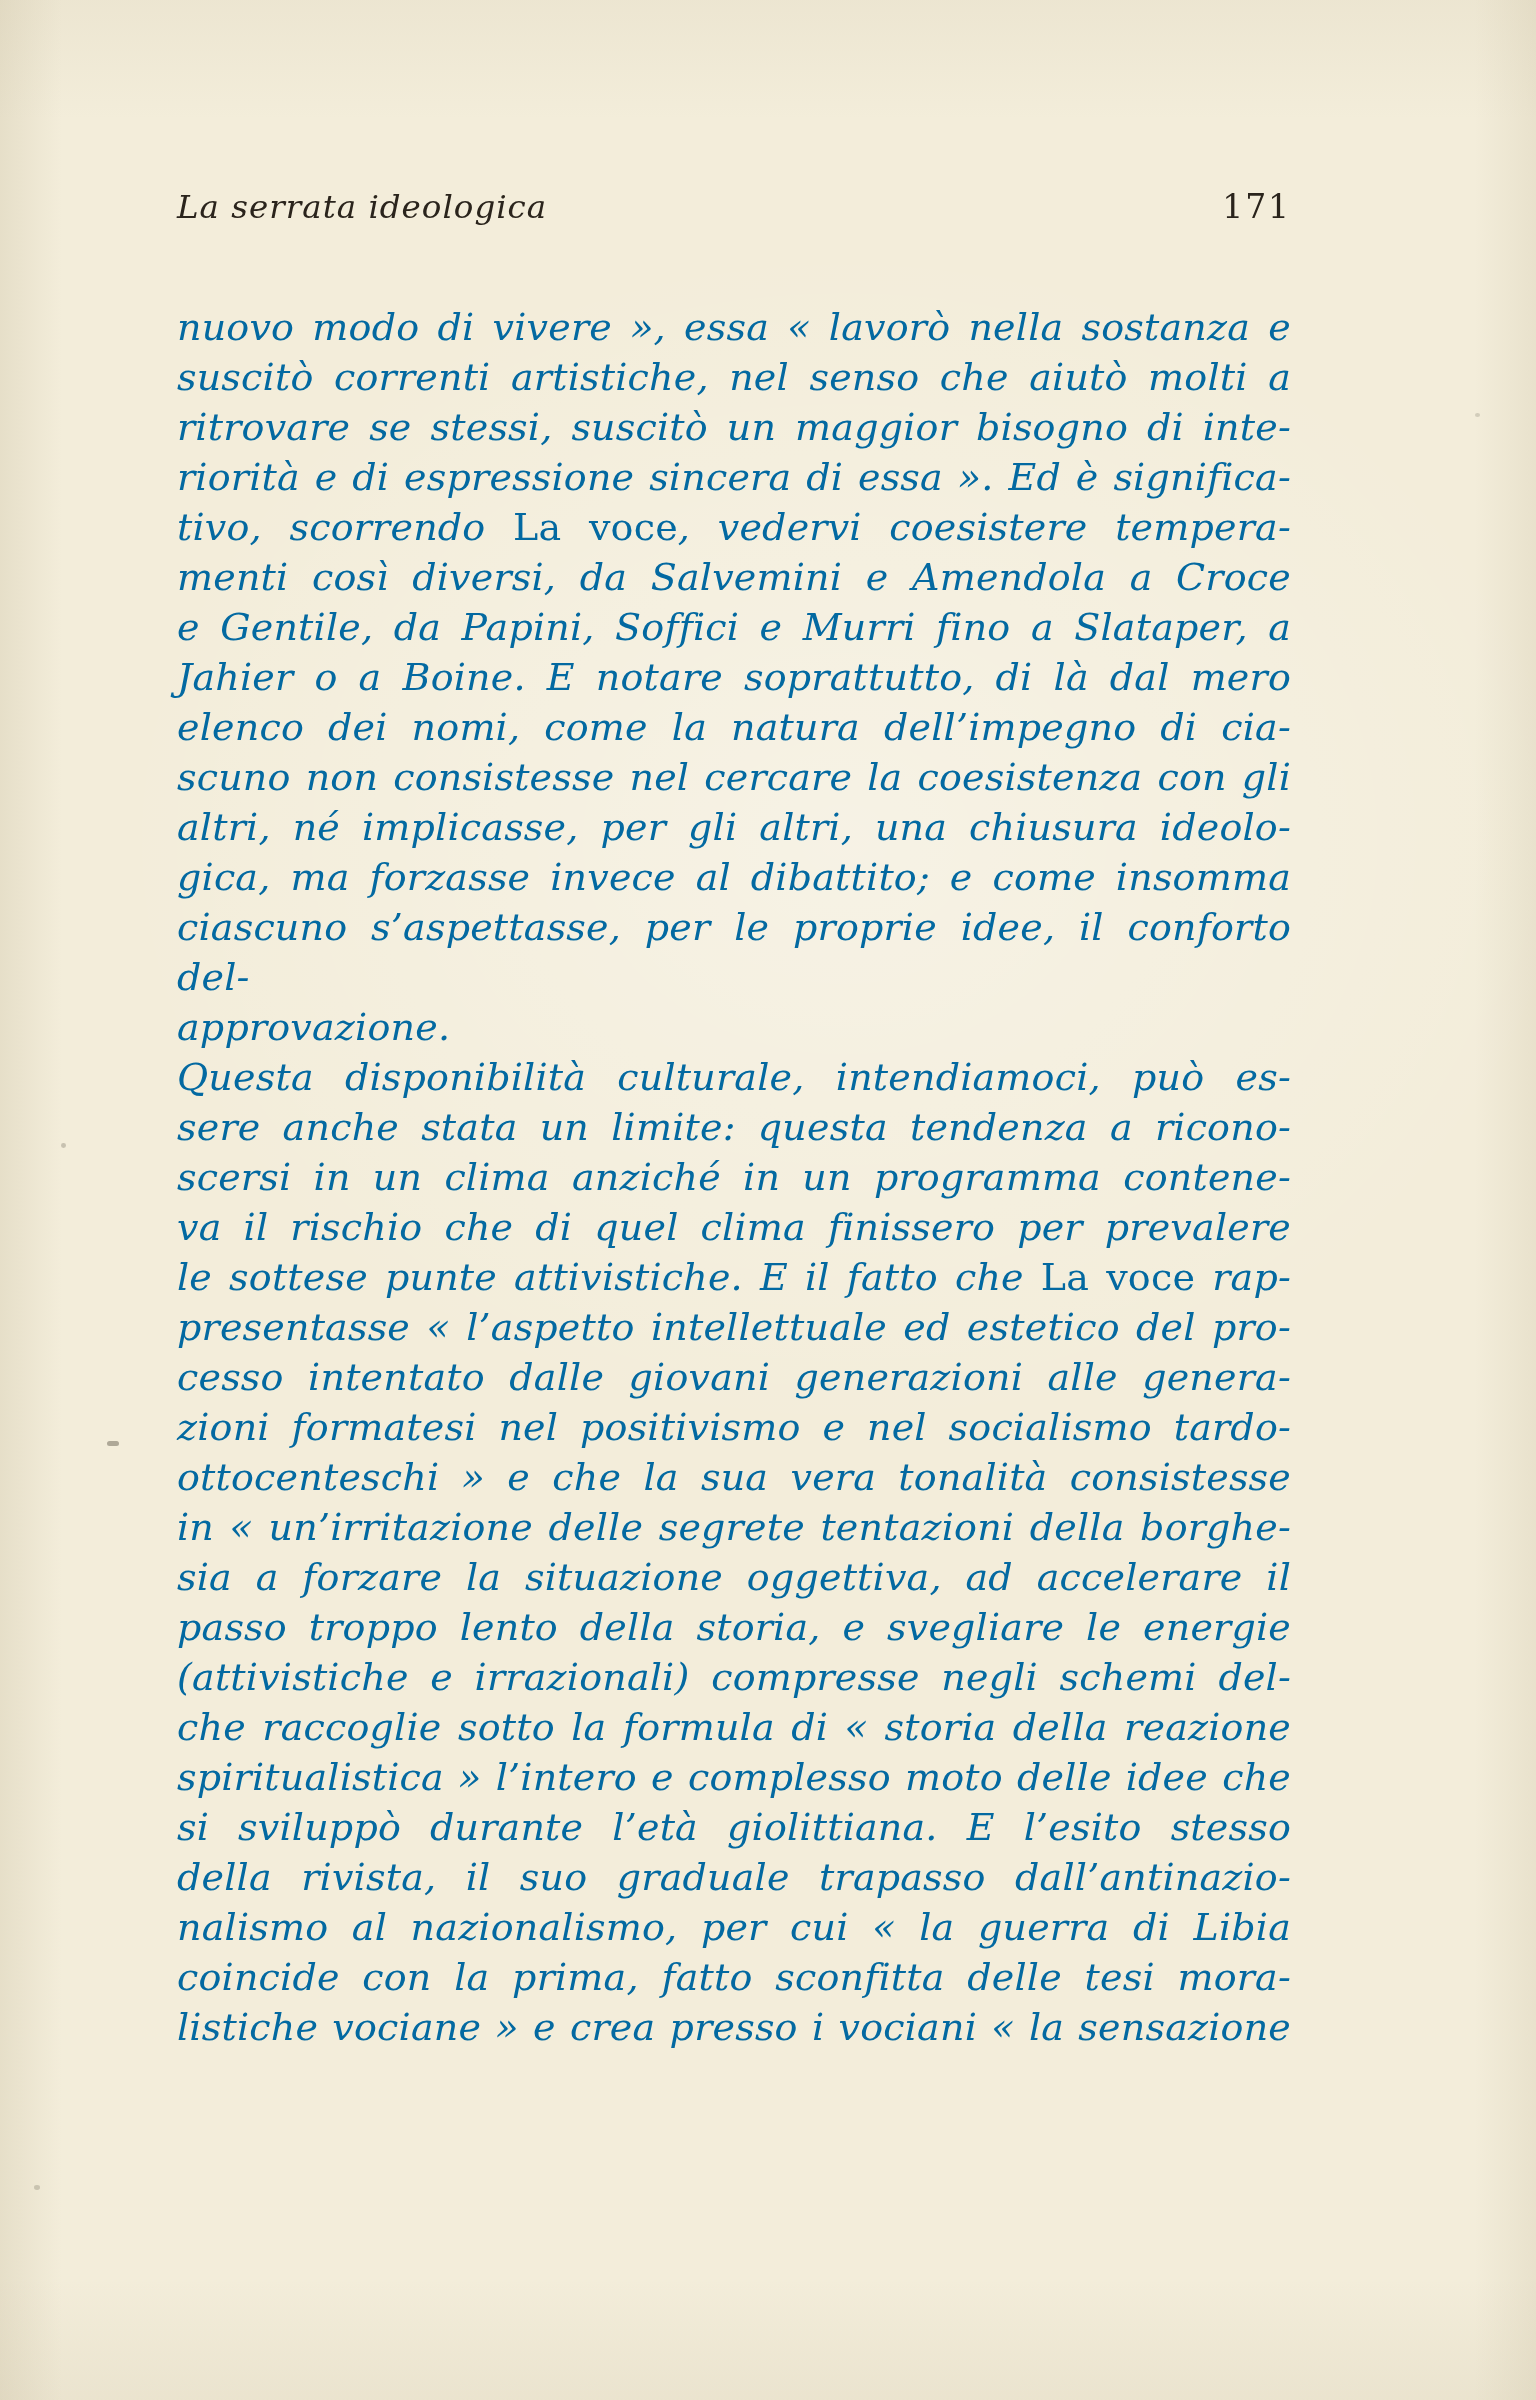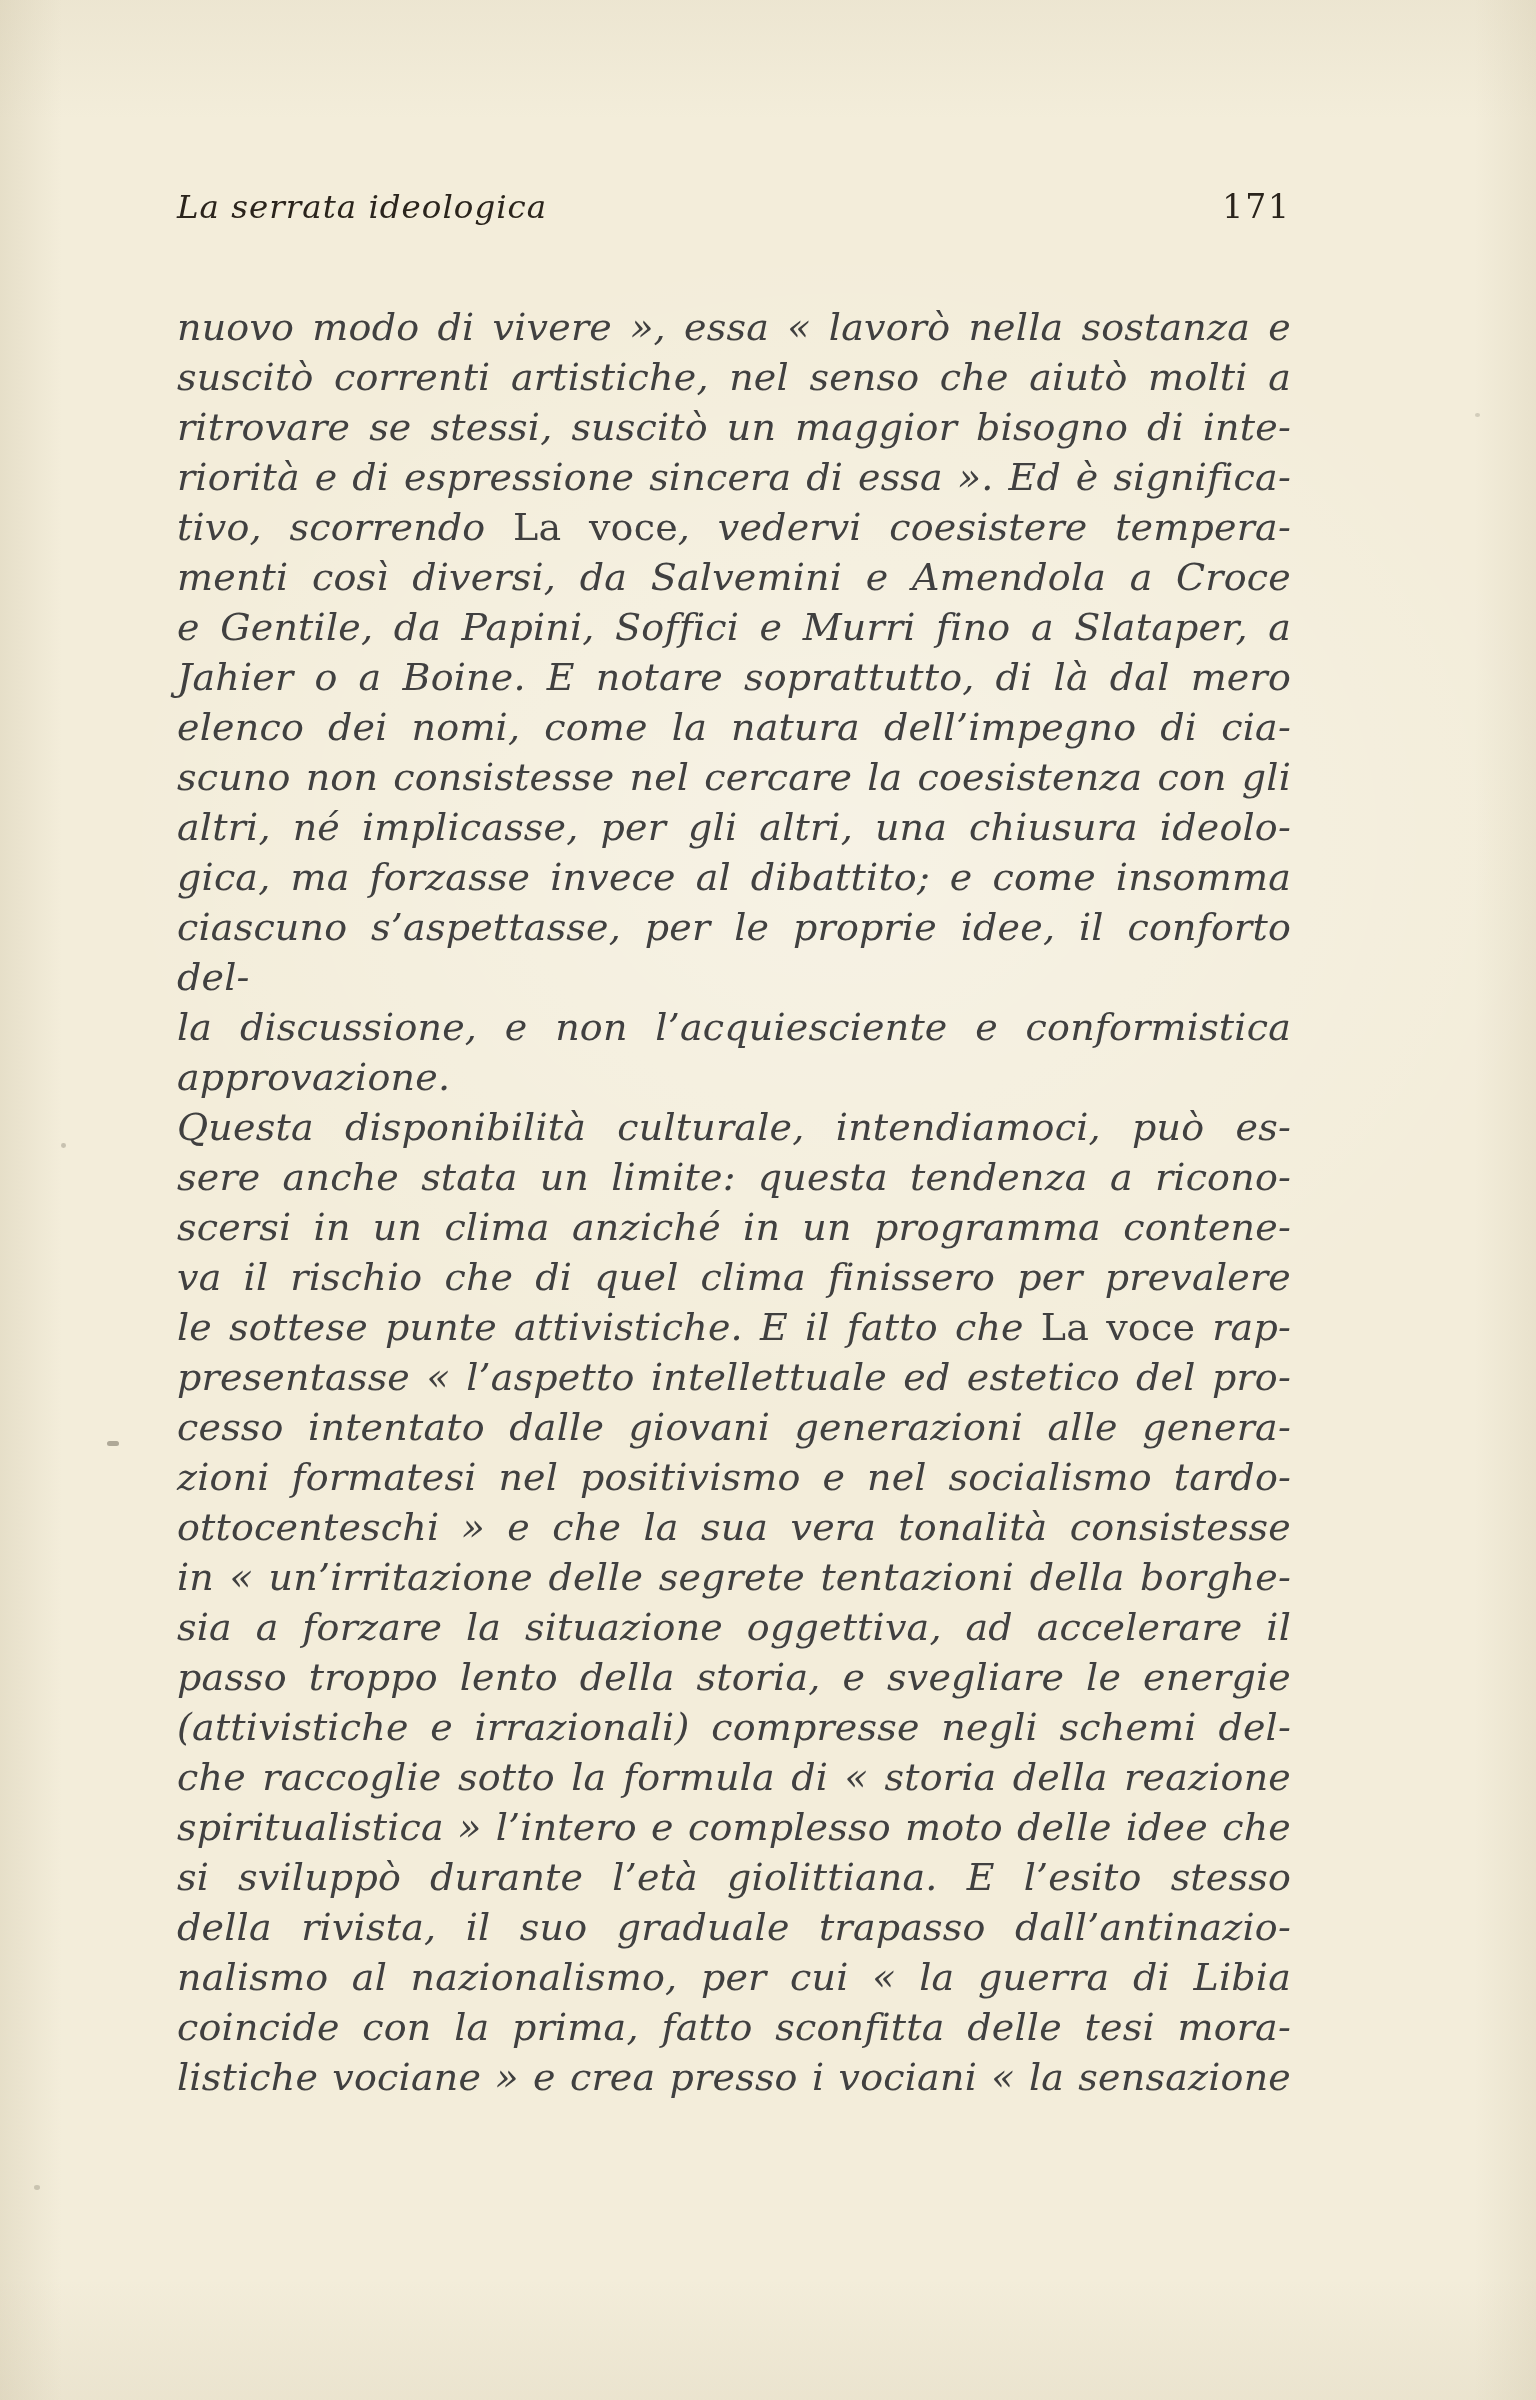--- a/index.html
+++ b/index.html
@@ -47,21 +47,21 @@
     letter-spacing: 1.9px;
   }
   .body-text {
     position: absolute;
     left: 177px;
     top: 302px;
     width: 1114px;
     font-size: 38px;
     line-height: 50px;
     font-style: italic;
-    color: #404040;
+    color: #0369a1;
     letter-spacing: 0.2px;
   }
   .line {
     text-align: justify;
     text-align-last: justify;
   }
   .line.short {
     text-align-last: left;
   }
   .roman {
@@ -95,21 +95,20 @@
       <div class="line"><span>riorità e di espressione sincera di essa ». Ed è significa-</span></div>
       <div class="line"><span>tivo, scorrendo </span><span class="roman">La voce</span><span>, vedervi coesistere tempera-</span></div>
       <div class="line"><span>menti così diversi, da Salvemini e Amendola a Croce</span></div>
       <div class="line"><span>e Gentile, da Papini, Soffici e Murri fino a Slataper, a</span></div>
       <div class="line"><span>Jahier o a Boine. E notare soprattutto, di là dal mero</span></div>
       <div class="line"><span>elenco dei nomi, come la natura dell’impegno di cia-</span></div>
       <div class="line"><span>scuno non consistesse nel cercare la coesistenza con gli</span></div>
       <div class="line"><span>altri, né implicasse, per gli altri, una chiusura ideolo-</span></div>
       <div class="line"><span>gica, ma forzasse invece al dibattito; e come insomma</span></div>
       <div class="line"><span>ciascuno s’aspettasse, per le proprie idee, il conforto del-</span></div>
-      <div class="line"><span>la discussione, e non l’acquiesciente e conformistica</span></div>
       <div class="line short"><span>approvazione.</span></div>
       <div class="line"><span>Questa disponibilità culturale, intendiamoci, può es-</span></div>
       <div class="line"><span>sere anche stata un limite: questa tendenza a ricono-</span></div>
       <div class="line"><span>scersi in un clima anziché in un programma contene-</span></div>
       <div class="line"><span>va il rischio che di quel clima finissero per prevalere</span></div>
       <div class="line"><span>le sottese punte attivistiche. E il fatto che </span><span class="roman">La voce</span><span> rap-</span></div>
       <div class="line"><span>presentasse « l’aspetto intellettuale ed estetico del pro-</span></div>
       <div class="line"><span>cesso intentato dalle giovani generazioni alle genera-</span></div>
       <div class="line"><span>zioni formatesi nel positivismo e nel socialismo tardo-</span></div>
       <div class="line"><span>ottocenteschi » e che la sua vera tonalità consistesse</span></div>

